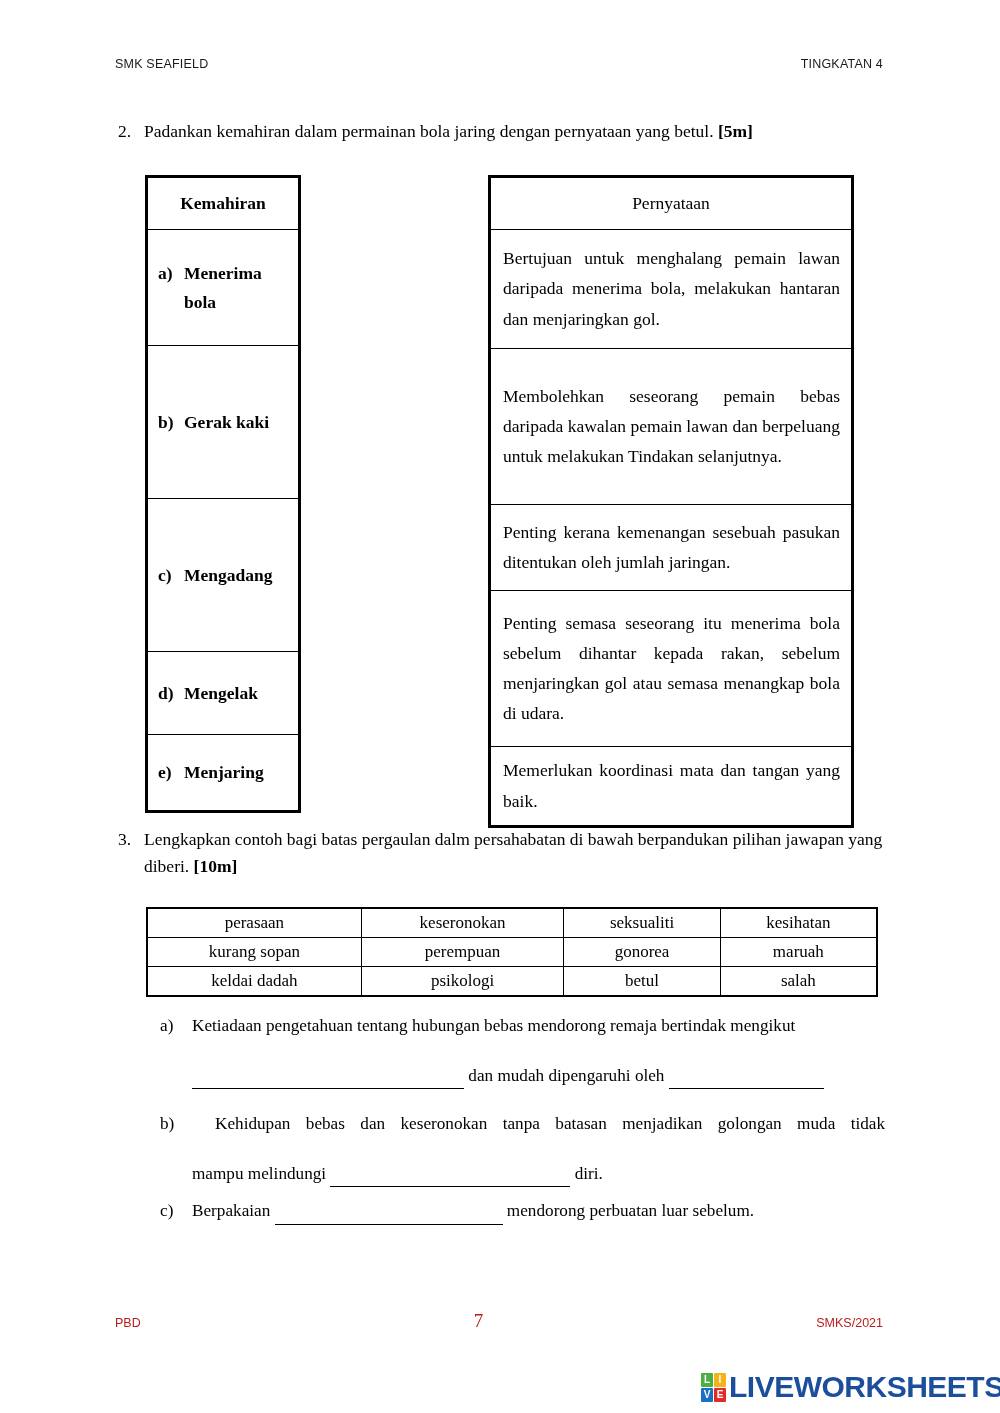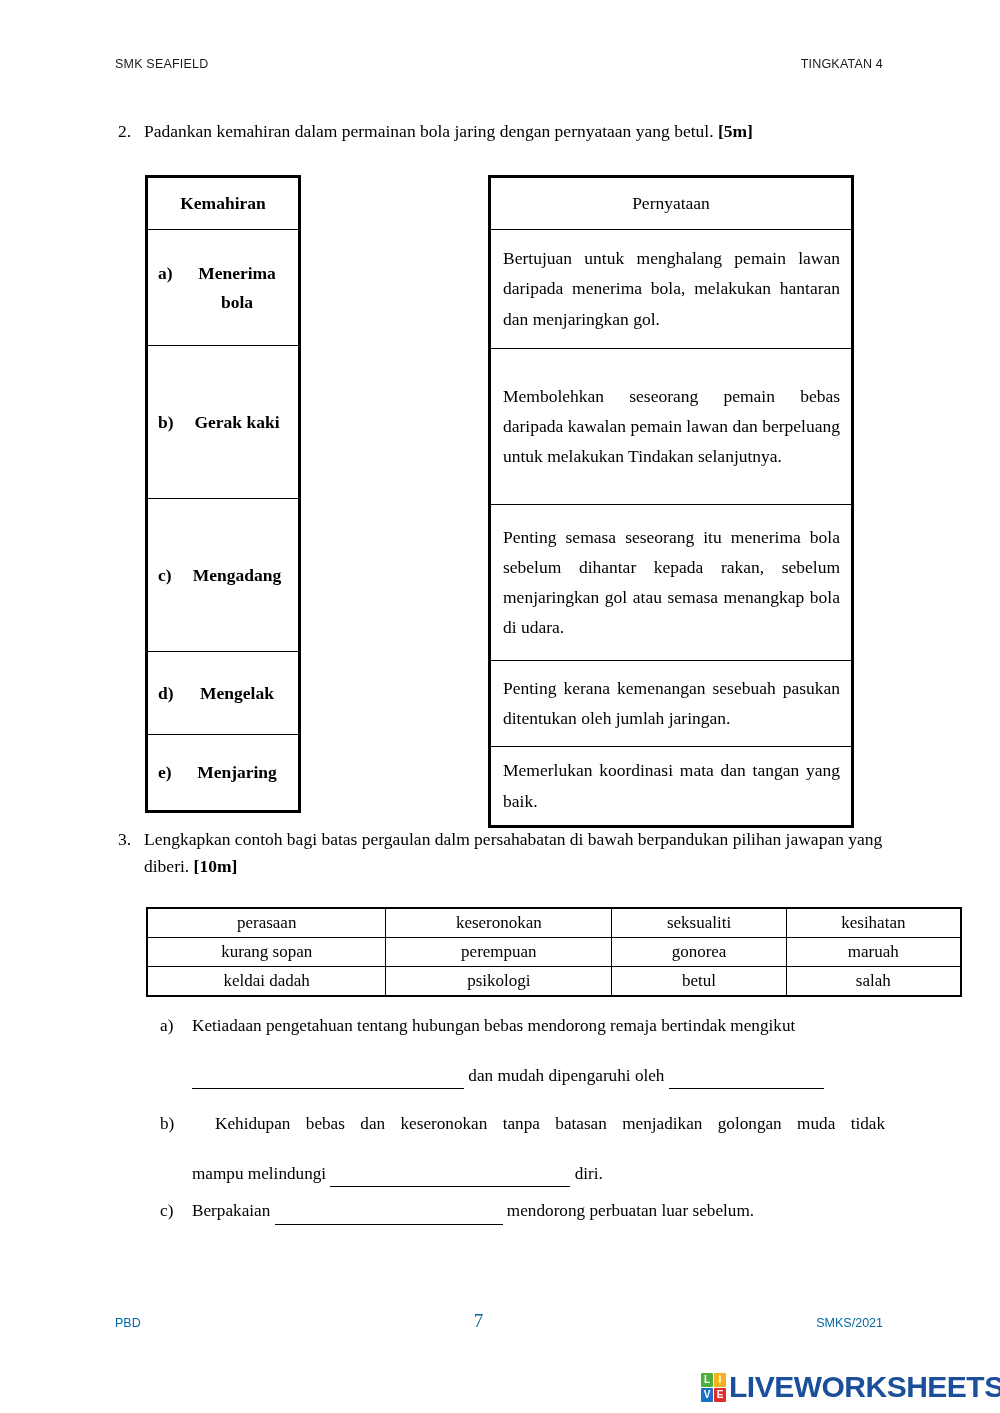--- a/index.html
+++ b/index.html
@@ -95,21 +95,20 @@
   .skill-row {
     display: flex;
     align-items: flex-start;
   }
   .skill-letter {
     width: 26px;
     flex: 0 0 26px;
   }
   .skill-label {
     flex: 1;
-    text-align: center;
   }
   .match-right td.stmt {
     padding: 7px 11px 8px 12px;
     text-align: justify;
     text-align-last: left;
     line-height: 1.72;
   }
 
   
   .h-head  { height: 38px; }
@@ -123,21 +122,21 @@
   .rh-2 { height: 140px; }
   .rh-3 { height: 140px; }
   .rh-4 { height: 70px; }
   .rh-5 { height: 63px; }
 
   
   .wordbank {
     position: absolute;
     top: 907px;
     left: 146px;
-    width: 816px;
+    width: 732px;
     border-collapse: collapse;
     box-sizing: border-box;
     border: 1.7px solid #000;
   }
   .wordbank table {
     width: 100%;
     border-collapse: collapse;
   }
   .wordbank td {
     border: 1.3px solid #000;
@@ -181,21 +180,21 @@
   .page-footer {
     position: absolute;
     top: 1310px;
     left: 115px;
     width: 768px;
     display: flex;
     justify-content: space-between;
     align-items: baseline;
     font-family: "Liberation Sans", "DejaVu Sans", sans-serif;
     font-size: 12.5px;
-    color: #0369a1;
+    color: #b91c1c;
   }
   .page-footer .ft-center {
     flex: 1;
     text-align: center;
     font-family: "Liberation Serif", "DejaVu Serif", serif;
     font-size: 19px;
   }
   .page-footer .ft-right { text-align: right; }
 
   
@@ -304,24 +303,24 @@
       <tr>
         <td class="th h-head">Pernyataan</td>
       </tr>
       <tr>
         <td class="stmt rh-1">Bertujuan untuk menghalang pemain lawan daripada menerima bola, melakukan hantaran dan menjaringkan gol.</td>
       </tr>
       <tr>
         <td class="stmt rh-2">Membolehkan seseorang pemain bebas daripada kawalan pemain lawan dan berpeluang untuk melakukan Tindakan selanjutnya.</td>
       </tr>
       <tr>
+        <td class="stmt rh-4">Penting kerana kemenangan sesebuah pasukan ditentukan oleh jumlah jaringan.</td>
+      </tr>
+      <tr>
         <td class="stmt rh-3">Penting semasa seseorang itu menerima bola sebelum dihantar kepada rakan, sebelum menjaringkan gol atau semasa menangkap bola di udara.</td>
-      </tr>
-      <tr>
-        <td class="stmt rh-4">Penting kerana kemenangan sesebuah pasukan ditentukan oleh jumlah jaringan.</td>
       </tr>
       <tr>
         <td class="stmt rh-5">Memerlukan koordinasi mata dan tangan yang baik.</td>
       </tr>
     </tbody>
   </table>
 </div>
 
 <div class="question" id="question-3">
   <div class="q-num">3.</div>

